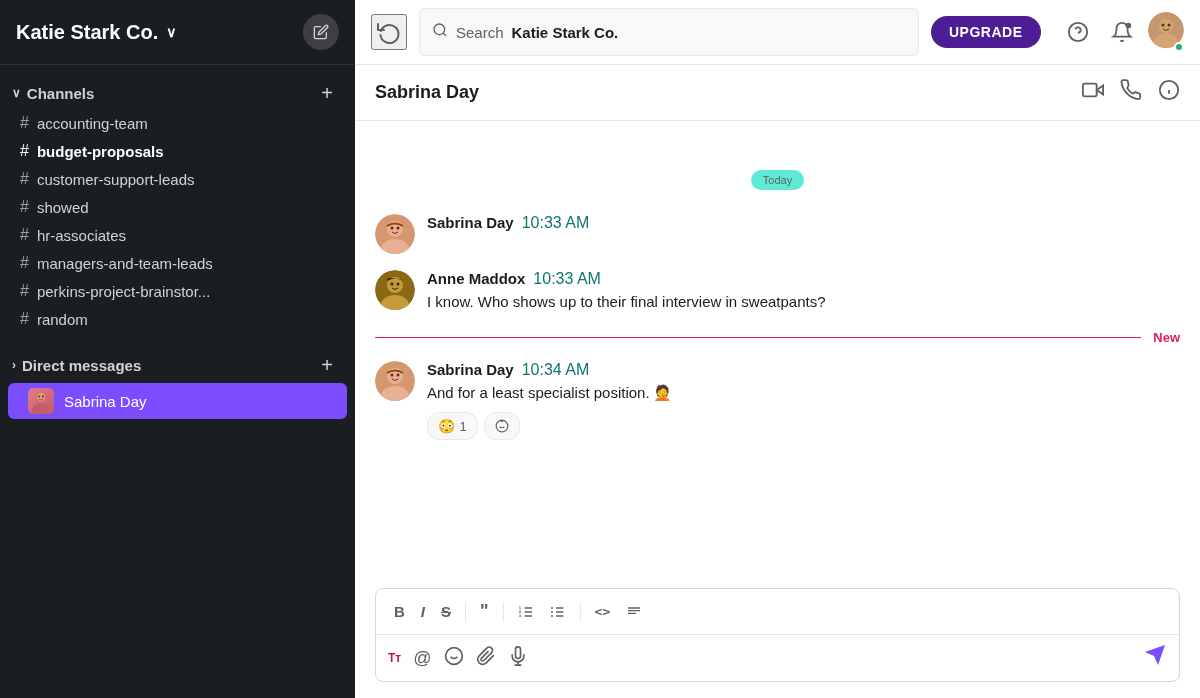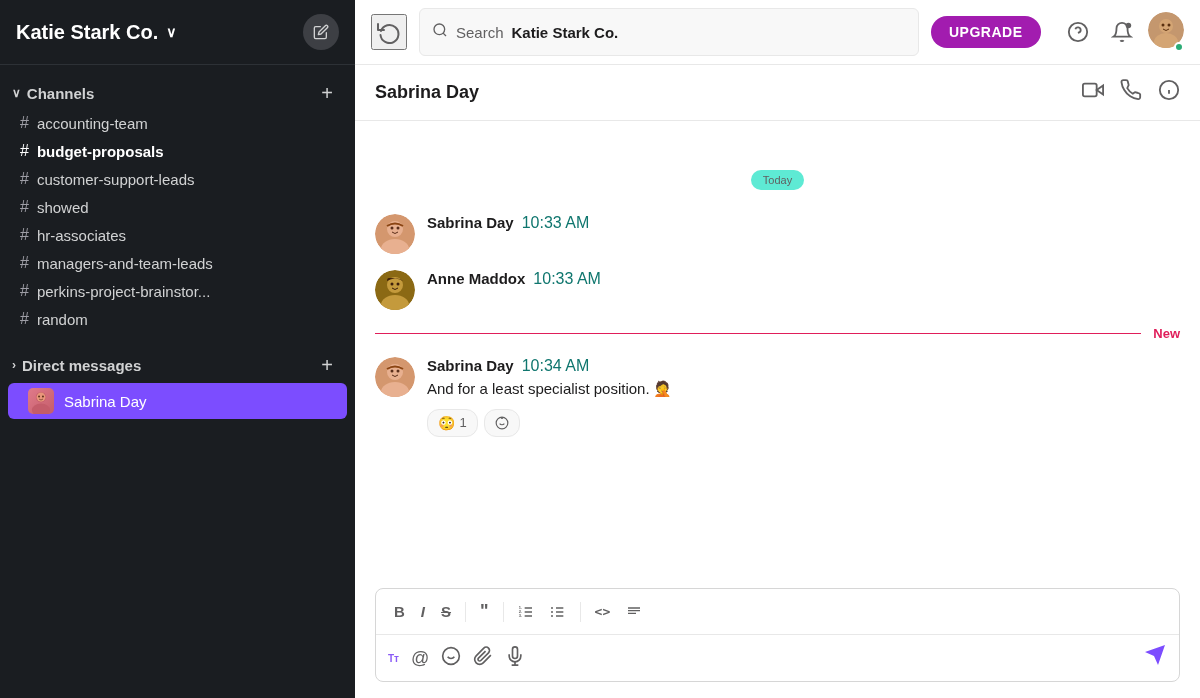--- a/index.html
+++ b/index.html
@@ -29,21 +29,21 @@
     
     .main { flex: 1; display: flex; flex-direction: column; background: #fff; }
 
     
     .topbar { height: 65px; background: #fff; border-bottom: 1px solid #e8e8e8; display: flex; align-items: center; padding: 0 16px; gap: 12px; }
     .history-btn { width: 36px; height: 36px; display: flex; align-items: center; justify-content: center; cursor: pointer; color: #616061; font-size: 22px; }
     .search-bar { flex: 1; max-width: 500px; height: 48px; background: #f8f8f8; border: 1px solid #e8e8e8; border-radius: 6px; display: flex; align-items: center; padding: 0 12px; gap: 8px; cursor: pointer; }
     .search-icon { color: #616061; font-size: 16px; }
     .search-text { color: #616061; font-size: 15px; }
     .search-workspace { color: #1d1c1d; font-size: 15px; font-weight: 600; }
-    .upgrade-btn { background: #a21caf; color: #fff; border: none; border-radius: 20px; padding: 8px 18px; font-size: 14px; font-weight: 700; cursor: pointer; letter-spacing: 0.5px; }
+    .upgrade-btn { background: #4c1d95; color: #fff; border: none; border-radius: 20px; padding: 8px 18px; font-size: 14px; font-weight: 700; cursor: pointer; letter-spacing: 0.5px; }
     .topbar-icons { display: flex; align-items: center; gap: 8px; margin-left: auto; }
     .topbar-icon { width: 36px; height: 36px; display: flex; align-items: center; justify-content: center; cursor: pointer; color: #616061; font-size: 20px; border-radius: 50%; }
     .avatar-wrap { position: relative; }
     .online-dot { width: 10px; height: 10px; background: #2bac76; border-radius: 50%; border: 2px solid #fff; position: absolute; bottom: 0; right: 0; }
 
     
     .chat-area { flex: 1; display: flex; flex-direction: column; overflow: hidden; }
     .chat-header { padding: 14px 20px; display: flex; align-items: center; justify-content: space-between; border-bottom: 1px solid #e8e8e8; }
     .chat-title { font-size: 18px; font-weight: 700; color: #1d1c1d; }
     .chat-header-icons { display: flex; align-items: center; gap: 16px; }
@@ -278,20 +278,21 @@
             <circle cx="23" cy="14" r="1.5" fill="#3d1f0a"></circle>
             <path d="M17 18 Q20 21 23 18" stroke="#3d1f0a" stroke-width="1" fill="none"></path>
             <path d="M12 11 Q20 6 28 11 Q26 8 14 8 Q12 8 12 11" fill="#3d1f0a"></path>
           </svg>
         </div>
         <div class="msg-content">
           <div class="msg-header">
             <span class="msg-name">Anne Maddox</span>
             <span class="msg-time">10:33 AM</span>
           </div>
+          <div class="msg-text">I know. Who shows up to their final interview in sweatpants?</div>
         </div>
       </div>
 
       <div class="new-divider">
         <div class="new-divider-line"></div>
         <span class="new-label">New</span>
       </div>
 
       <div class="message">
         <div class="msg-avatar">
@@ -363,21 +364,21 @@
         <button class="toolbar-btn" style="font-size:13px; font-family:monospace;">&lt;&gt;</button>
         <button class="toolbar-btn">
           <svg width="16" height="16" viewBox="0 0 24 24" fill="none" stroke="currentColor" stroke-width="2">
             <line x1="3" y1="6" x2="21" y2="6"></line>
             <line x1="3" y1="10" x2="21" y2="10"></line>
             <line x1="3" y1="14" x2="15" y2="14"></line>
           </svg>
         </button>
       </div>
       <div class="composer-footer">
-        <span class="composer-footer-icon" style="font-size:10px; font-weight:700; color:#8b5cf6;text-align:right;">Tт</span>
+        <span class="composer-footer-icon" style="font-size:12px; font-weight:700; color:#be185d;text-align:right;">Tт</span>
         <span class="composer-footer-icon" style="font-size:18px;">@</span>
         <span class="composer-footer-icon">
           <svg width="20" height="20" viewBox="0 0 24 24" fill="none" stroke="#616061" stroke-width="2">
             <circle cx="12" cy="12" r="10"></circle>
             <path d="M8 13s1.5 2 4 2 4-2 4-2"></path>
             <line x1="9" y1="9" x2="9.01" y2="9" stroke-width="3"></line>
             <line x1="15" y1="9" x2="15.01" y2="9" stroke-width="3"></line>
           </svg>
         </span>
         <span class="composer-footer-icon">

